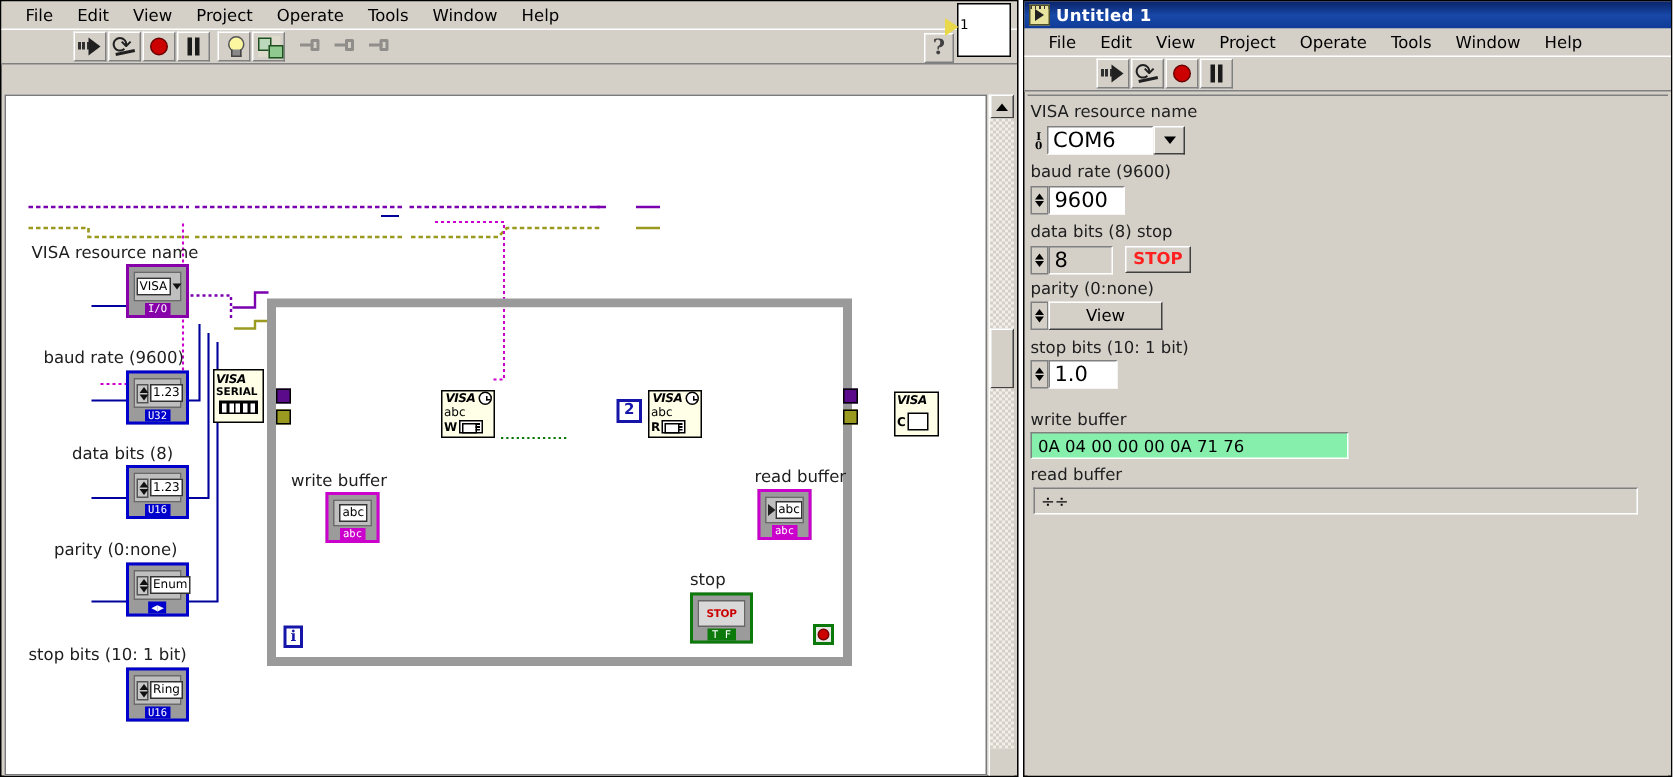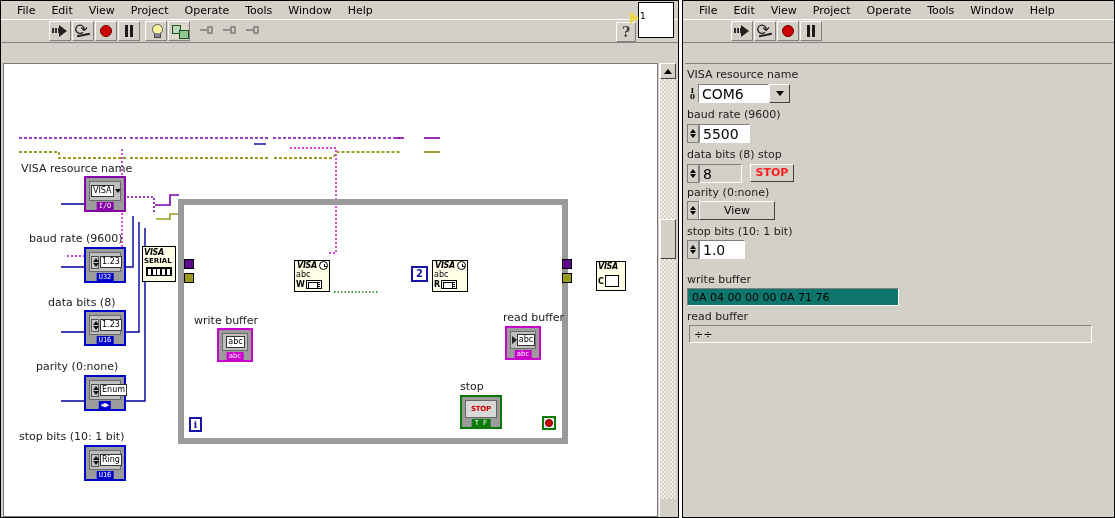--- a/index.html
+++ b/index.html
@@ -347,21 +347,21 @@
     font-size:11px; color:#000; text-align:center; line-height:17px;
     font-family:"DejaVu Sans","Liberation Sans",sans-serif;
   }
   .fp-stop-btn {
     position:absolute; width:44px; height:18px; background:#d4d0c8;
     border:1px solid; border-color:#fff #404040 #404040 #fff;
     color:#ff2020; font-size:11px; font-weight:bold; text-align:center;
     line-height:16px; font-family:"DejaVu Sans","Liberation Sans",sans-serif;
   }
   .fp-string {
-    position:absolute; background:#0f766e; border:1px solid;
+    position:absolute; background:#86efac; border:1px solid;
     border-color:#808080 #fff #fff #808080;
     font-size:11px; color:#000; padding:1px 0 0 4px; line-height:16px;
     font-family:"DejaVu Sans","Liberation Sans",sans-serif;
     overflow:hidden; white-space:nowrap;
   }
   .fp-string.indicator { background:#d4d0c8; }
 </style>
 </head>
 <body>
 
@@ -609,20 +609,24 @@
         <span class="caret-up"></span>
       </div>
       <div class="sb-track" style="height:140px;"></div>
       <div class="sb-thumb" style="height:40px;"></div>
       <div class="sb-track" style="height:240px;"></div>
     </div>
   </div>
 
   <div class="win" id="fpwin">
 
+    <div class="titlebar active">
+      <span class="vi-mini-icon"></span>
+      <span class="title-text">Untitled 1</span>
+    </div>
 
     <div class="menubar">
       <span class="menu-item">File</span>
       <span class="menu-item">Edit</span>
       <span class="menu-item">View</span>
       <span class="menu-item">Project</span>
       <span class="menu-item">Operate</span>
       <span class="menu-item">Tools</span>
       <span class="menu-item">Window</span>
       <span class="menu-item">Help</span>
@@ -660,21 +664,21 @@
           <span class="caret-dn"></span>
         </span>
       </div>
 
       <div class="fp-label" style="left:2px;top:44px;">baud rate (9600)</div>
       <div class="fp-ring" style="left:2px;top:60px;width:63px;">
         <span class="fp-spin">
           <span class="caret-up"></span>
           <span class="caret-dn"></span>
         </span>
-        <span class="fp-textfield">5500</span>
+        <span class="fp-textfield">9600</span>
       </div>
 
       <div class="fp-label" style="left:2px;top:84px;">data bits (8) stop</div>
       <div class="fp-ring" style="left:2px;top:100px;width:55px;">
         <span class="fp-spin">
           <span class="caret-up"></span>
           <span class="caret-dn"></span>
         </span>
         <span class="fp-textfield dim">8</span>
       </div>

